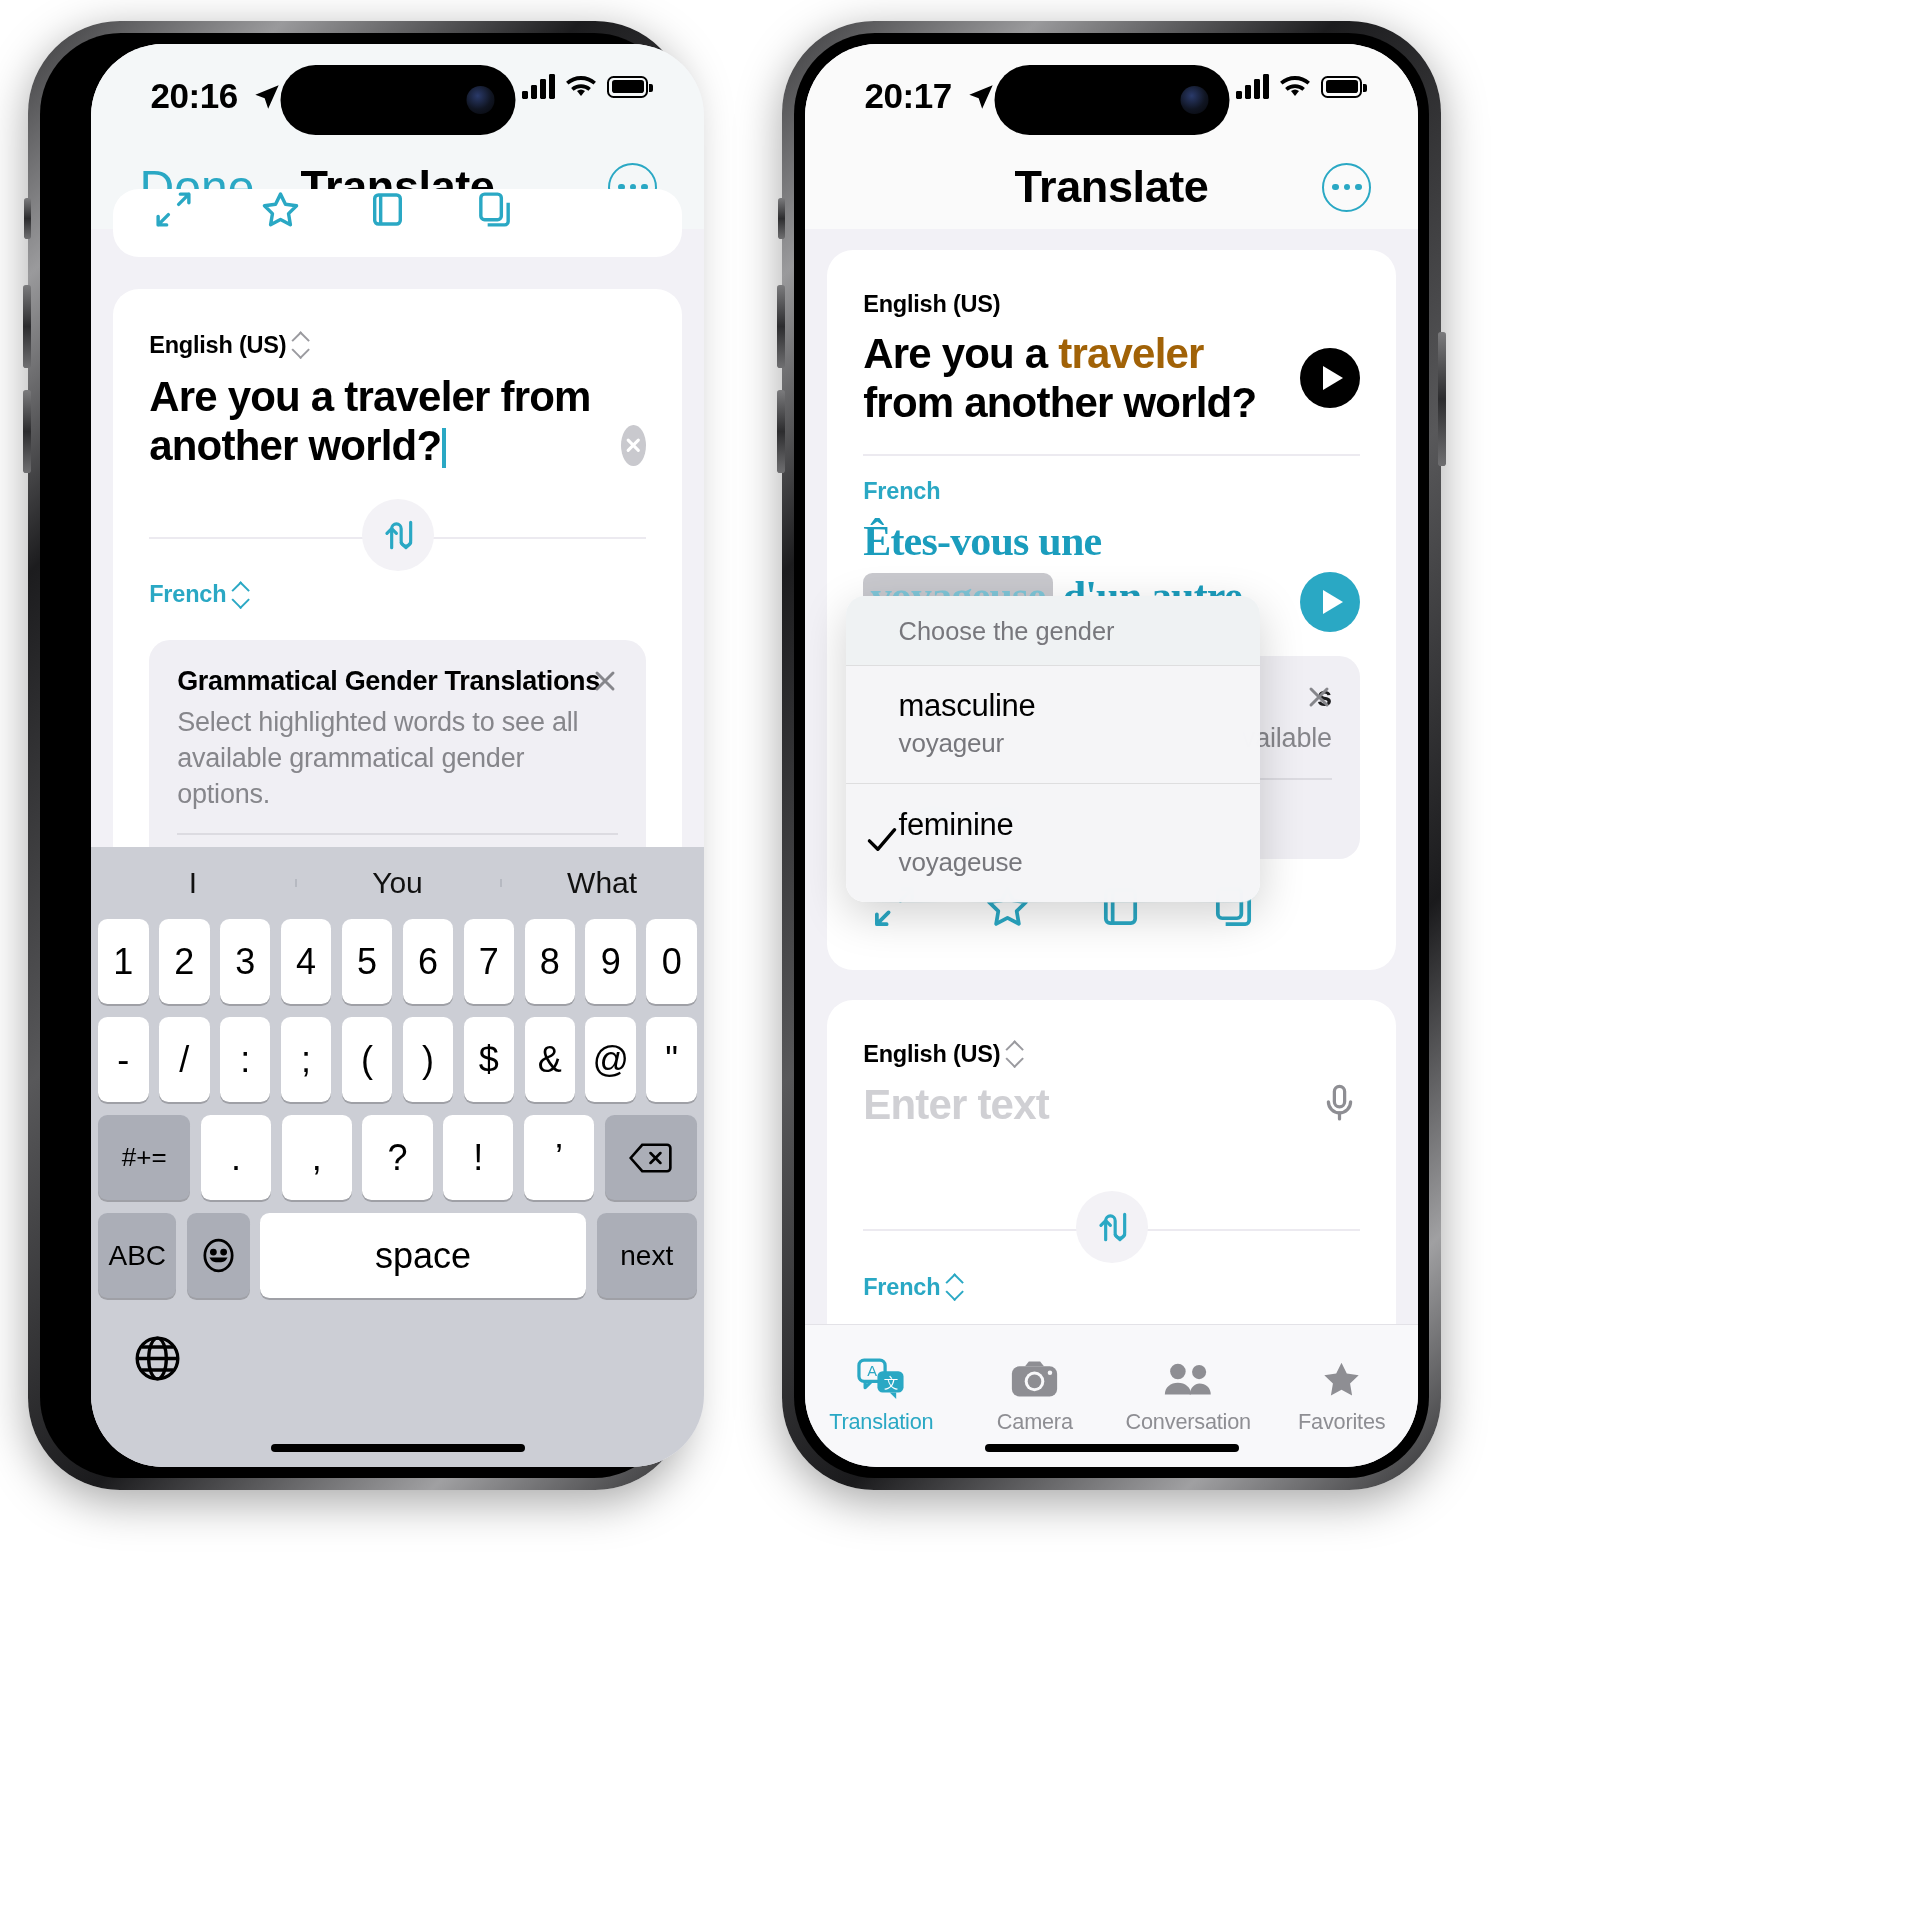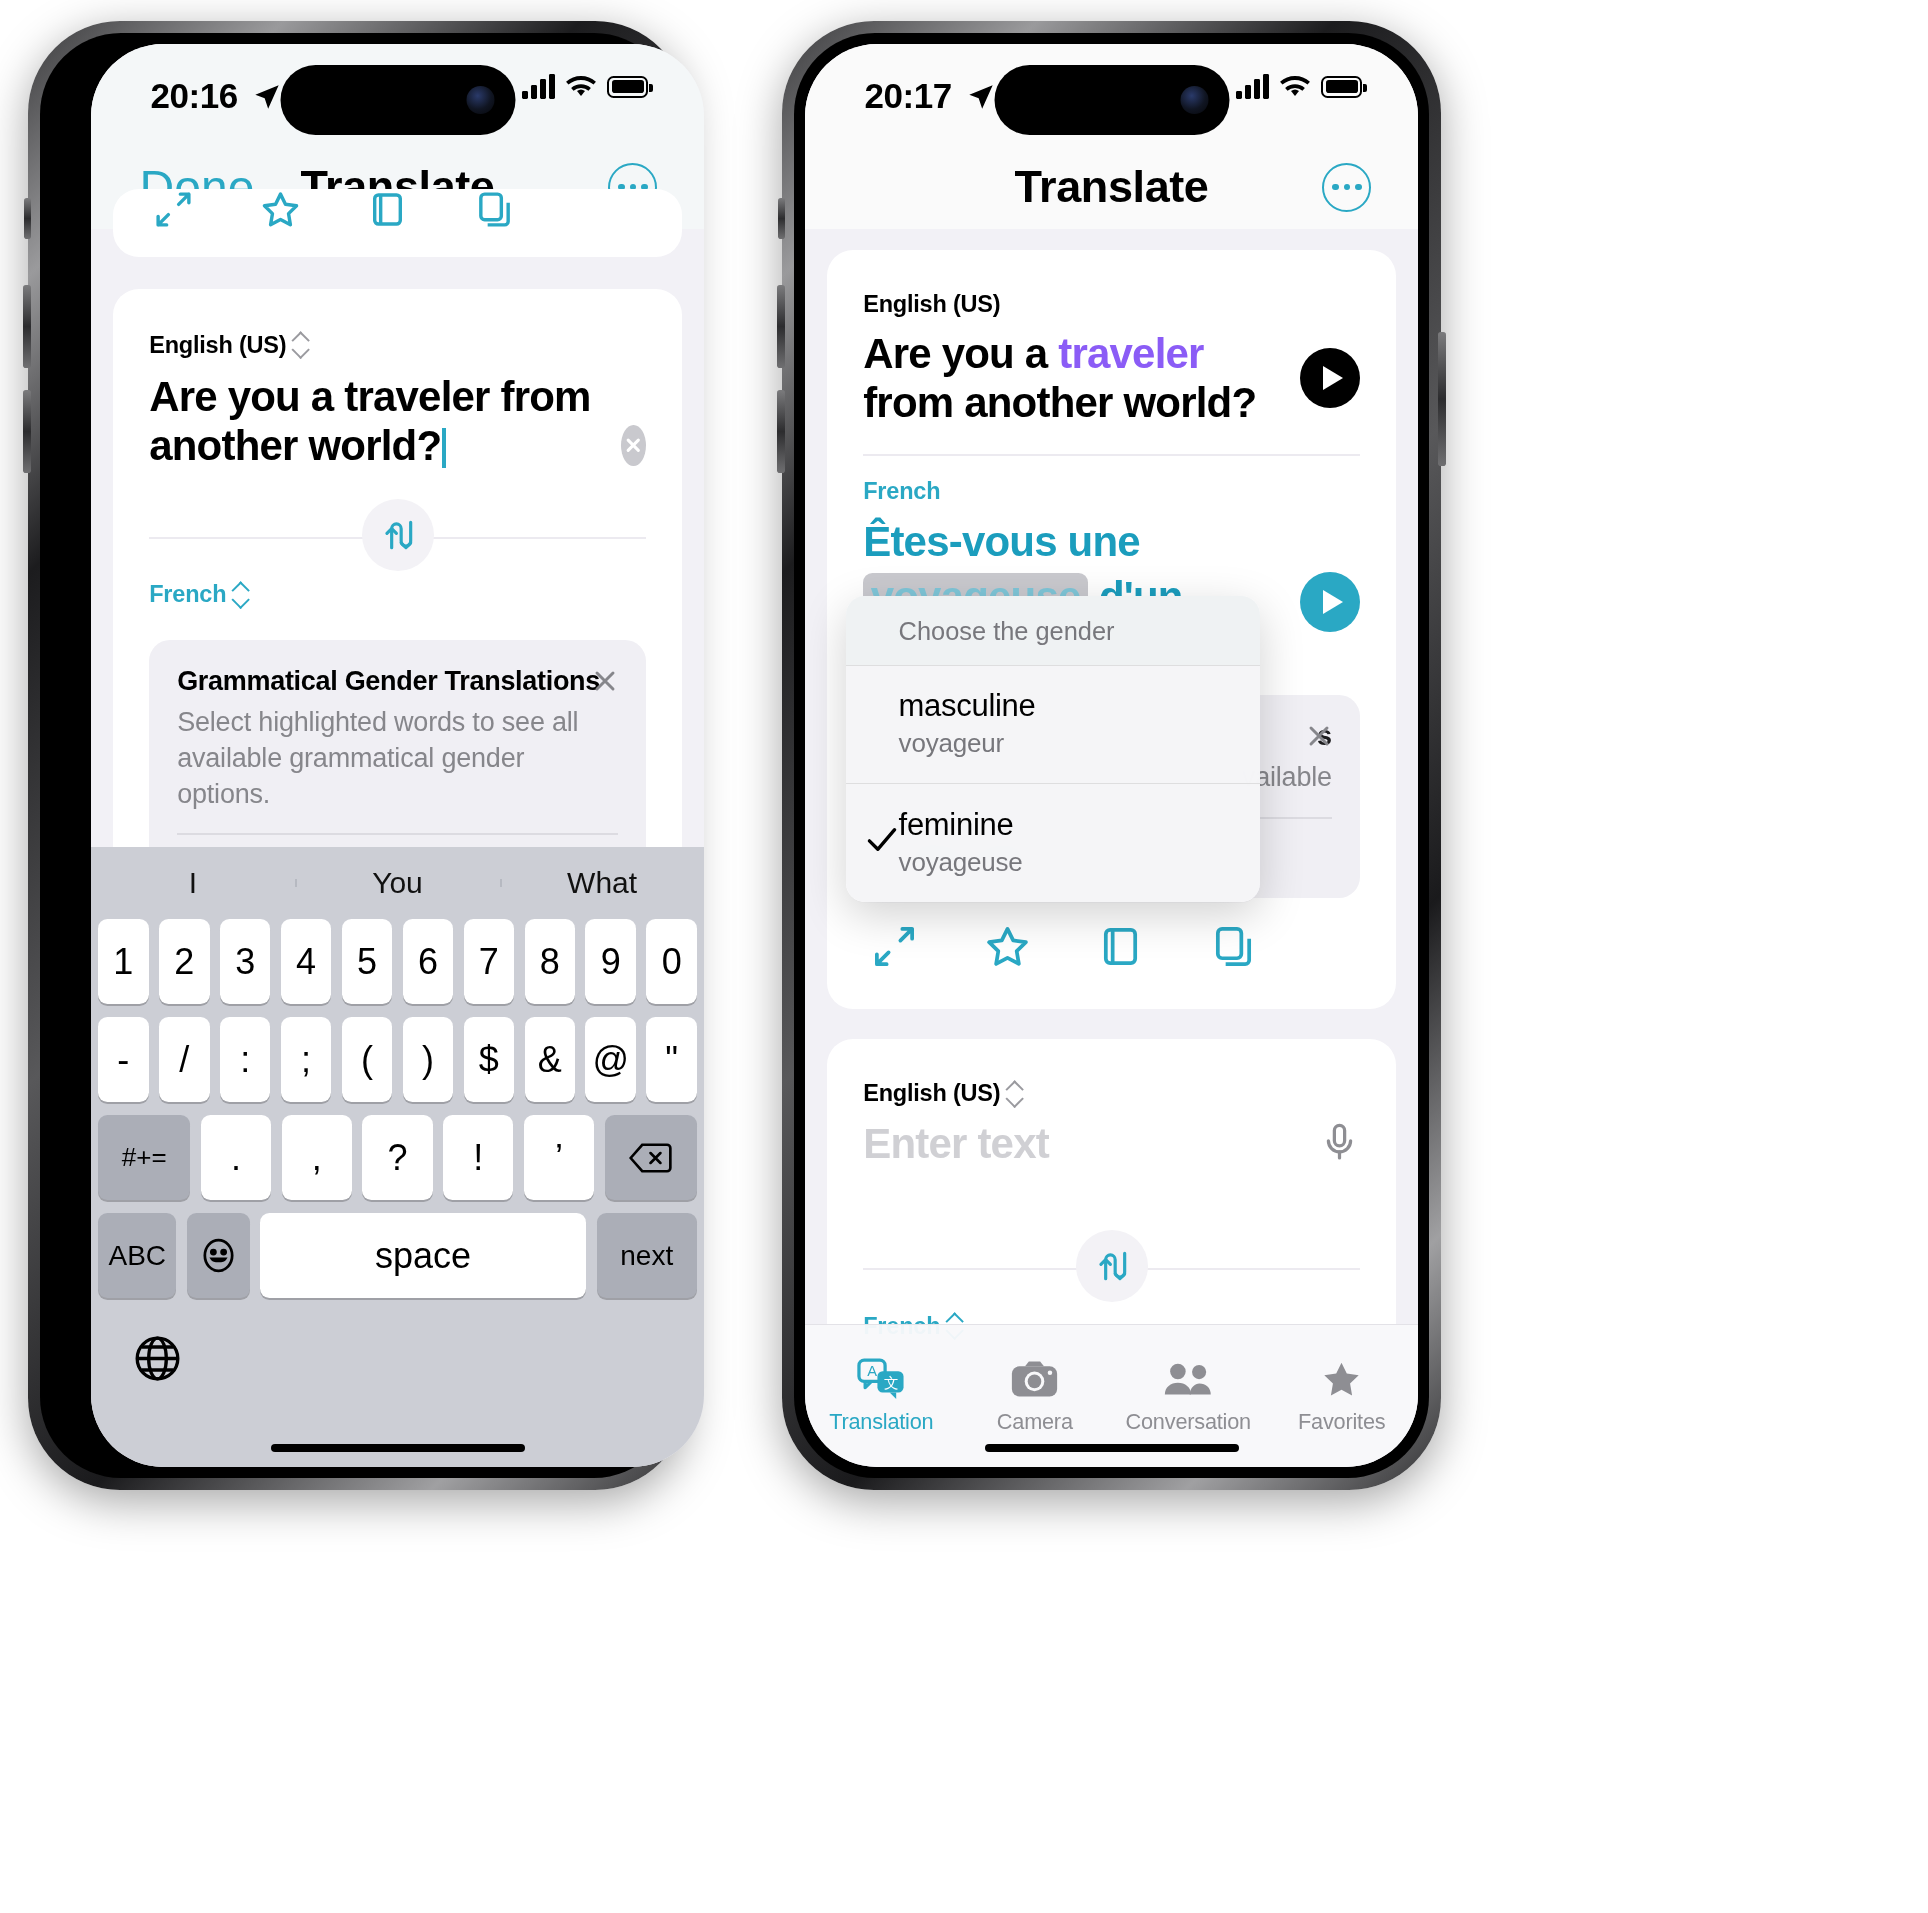--- a/index.html
+++ b/index.html
@@ -61,23 +61,23 @@
   .lang-lbl.fr { color:#2aa8c4; }
   .updown { display:inline-block; width:14px; height:26px; position:relative; flex:none; }
   .updown::before,.updown::after { content:""; position:absolute; left:0.9px; width:11.3px; height:11.3px;
     border-left:2.8px solid currentColor; border-top:2.8px solid currentColor; }
   .updown::before { top:1.9px; transform:rotate(45deg); }
   .updown::after { bottom:1.9px; transform:rotate(225deg); }
   .updown.grey { color:#9a9a9f; }
   .updown.cy { color:#2aa8c4; }
 
   .src-text { font-size:42px; font-weight:700; line-height:1.18; color:#000; letter-spacing:-0.8px; }
-  .tgt-text { font-size:42px; font-weight:700; line-height:1.18; color:#1b9dbd; letter-spacing:-0.8px; }
+  .tgt-text { font-size:42px; font-weight:700; line-height:1.18; color:#1b9dbd; letter-spacing:-0.8px;font-family:Liberation Serif, serif; }
   .tgt-text .hl { color:#7fc6d8; }
-  .src-text .hlg { color:#8b5cf6; }
+  .src-text .hlg { color:#a16207; }
   .caret { display:inline-block; width:3.8px; height:40px; background:#2aa8c4;
     vertical-align:-7.5px; margin-left:0.9px; }
 
   .divider { height:1.9px; background:#eceaf0; }
   .swap { position:absolute; width:72px; height:72px; border-radius:50%; background:#f3f2f6;
     display:flex; align-items:center; justify-content:center; }
 
   .clearbtn { width:41px; height:41px; border-radius:50%; background:#c9c9ce;
     display:flex; align-items:center; justify-content:center; color:#fff;
     font-size:26px; font-weight:700; line-height:1; }

